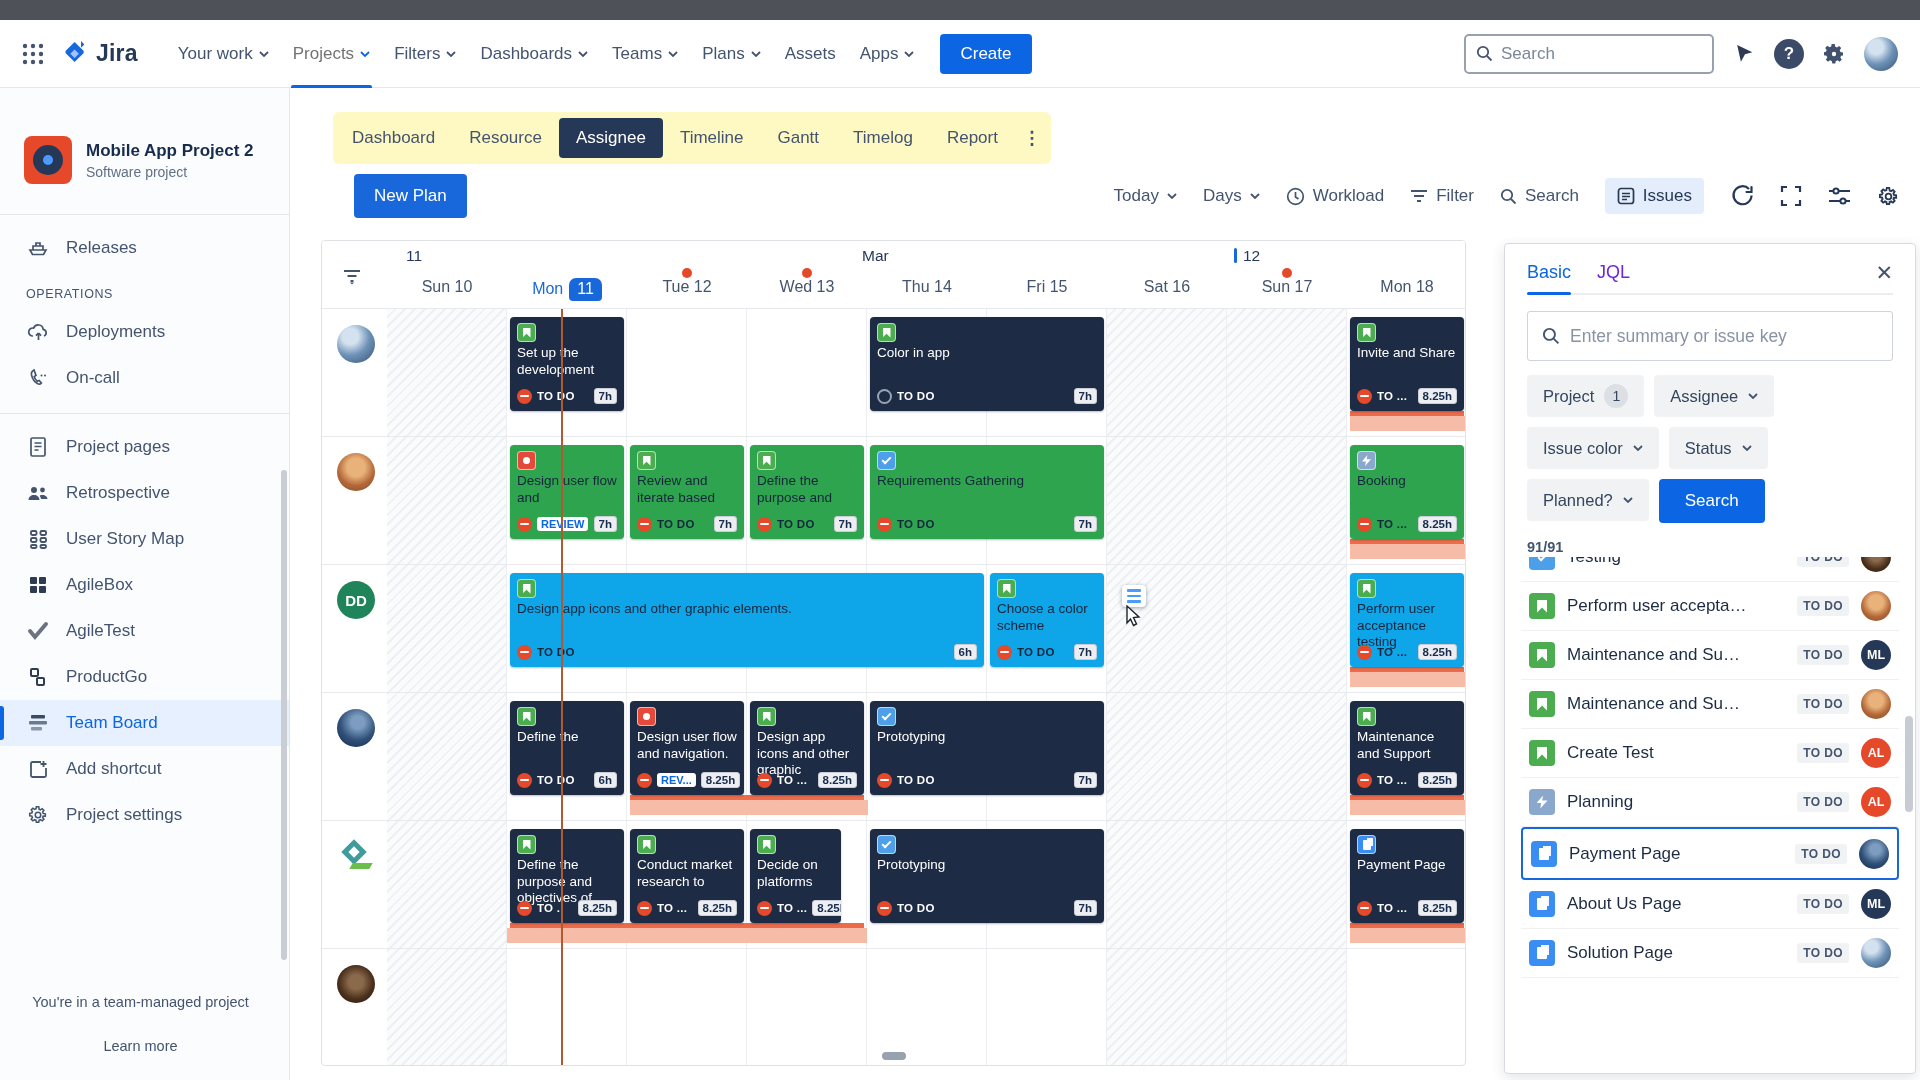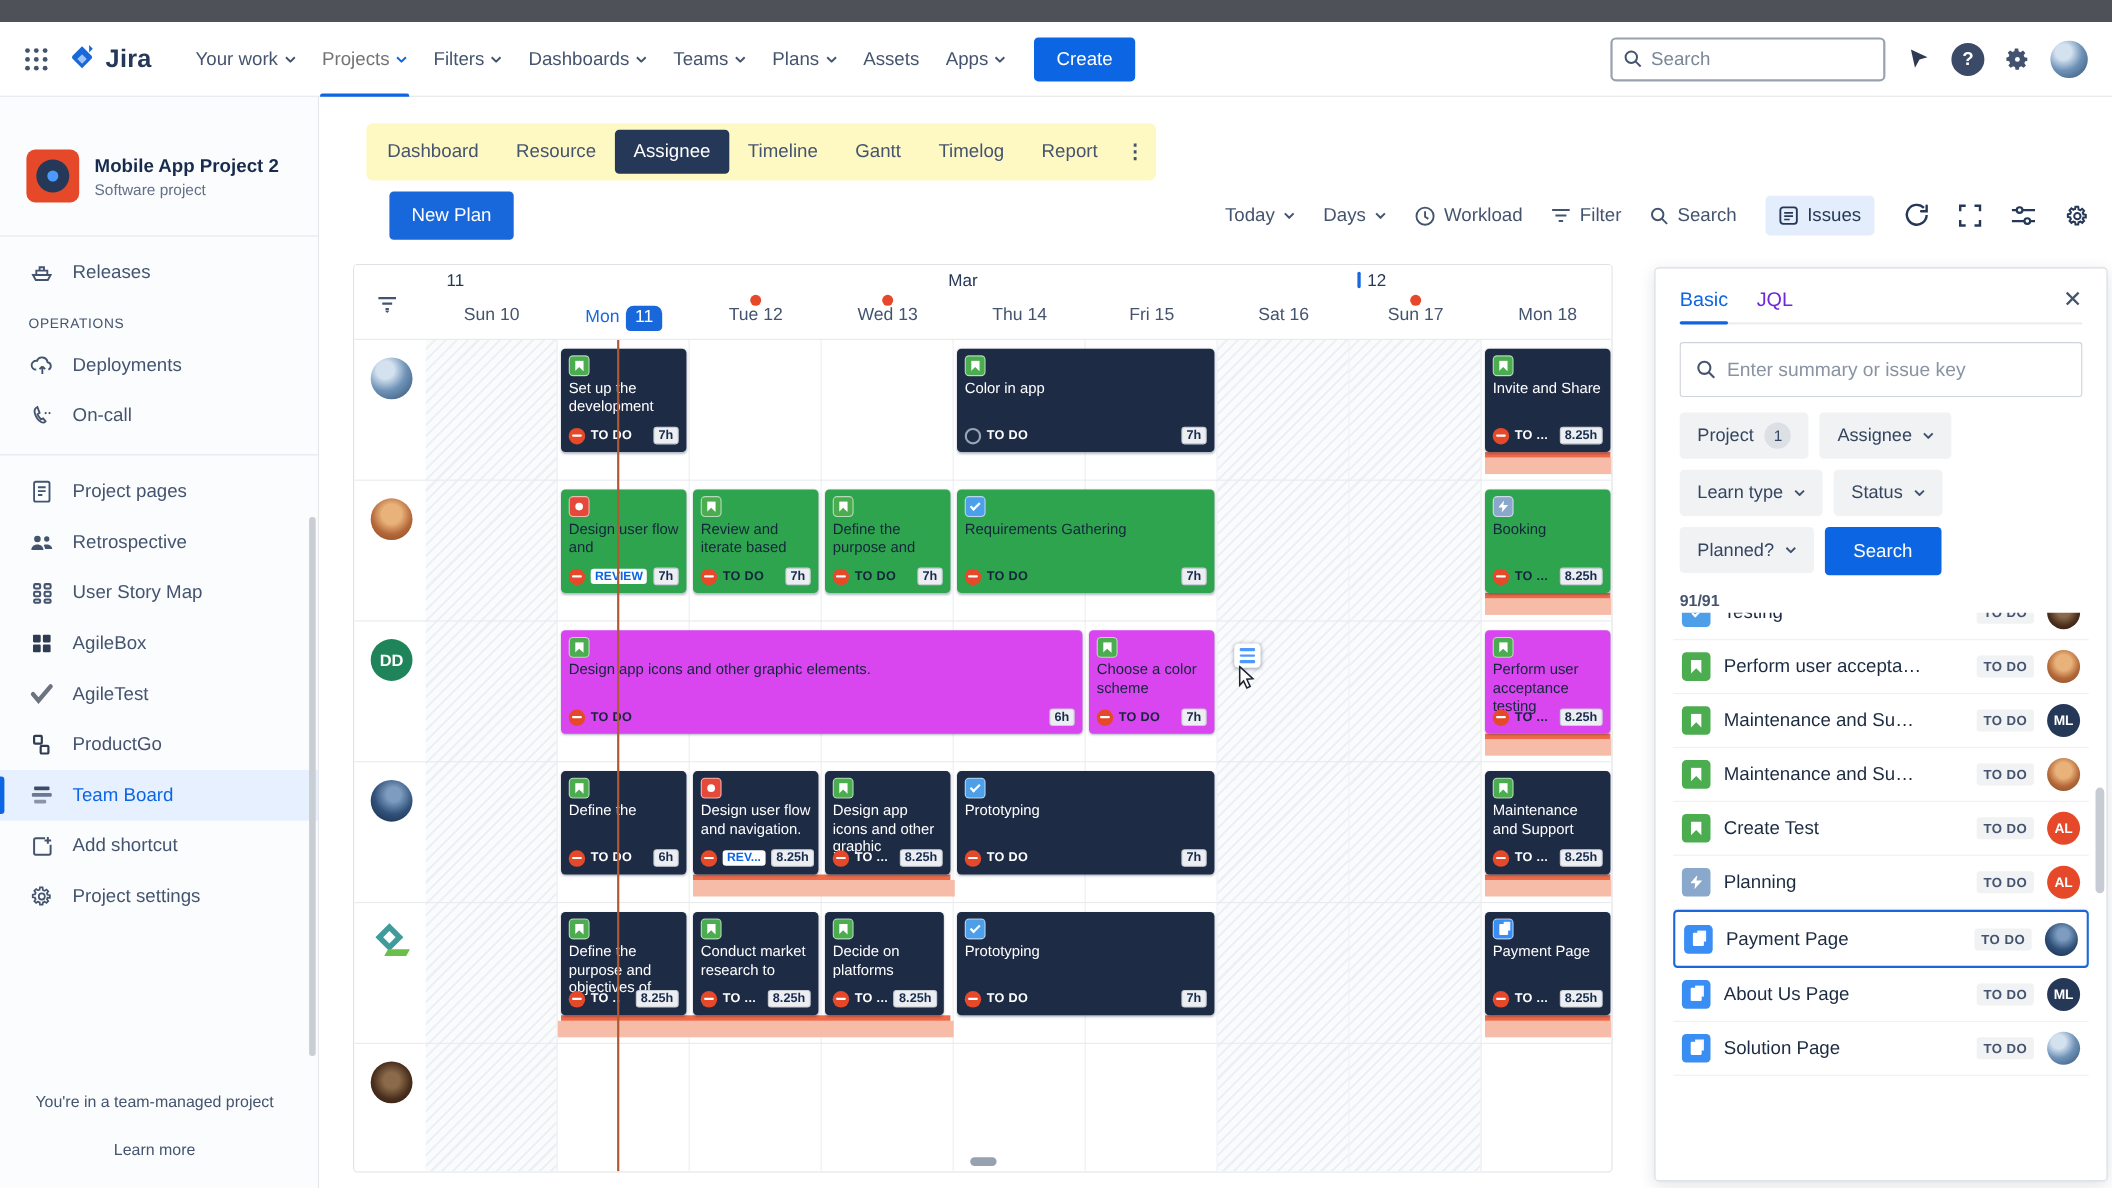--- a/index.html
+++ b/index.html
@@ -74,21 +74,21 @@
   .crow{position:relative;height:128px;border-bottom:1px solid #e8eaee}
   .rav{position:absolute;left:15px;top:16px;width:38px;height:38px;border-radius:50%;z-index:6;font-size:15px}
   .dimlogo{position:absolute;left:15px;top:16px;width:38px;height:38px;z-index:6}
   .dimlogo .sq{position:absolute;left:8px;top:6px;width:18px;height:18px;border:5px solid #3f9c9a;transform:rotate(45deg)}
   .dimlogo .gr{position:absolute;left:14px;top:26px;width:20px;height:6px;background:#6abf4b;transform:skewX(-30deg)}
   .today{position:absolute;left:239px;top:0;bottom:0;width:2px;background:#b05a33;z-index:20}
   
   .card{position:absolute;top:8px;height:94px;border-radius:4px;padding:6px 7px;z-index:10;box-shadow:0 1px 2px rgba(9,30,66,.3);cursor:pointer;color:#fff;overflow:hidden}
   .card.navy{background:#1e2b45}
   .card.green{background:#2fa;background:#2fa44f;color:#132a1c;color:#14263c}
-  .card.bright{background:#d946ef;color:#14263c}
+  .card.bright{background:#0ea5e9;color:#14263c}
   .tic{width:19px;height:19px;border-radius:4px;display:flex;align-items:center;justify-content:center;border:1px solid rgba(255,255,255,.6);margin-bottom:3px}
   .tic.story{background:#4bad4f}.tic.bug{background:#e5493a}.tic.task{background:#4c9fe8}.tic.bolt{background:#8aa7cc}.tic.page{background:#3a8df2}
   .g-story{width:8px;height:10px;background:#fff;clip-path:polygon(0 0,100% 0,100% 100%,50% 62%,0 100%)}
   .g-bug{width:7px;height:7px;border-radius:50%;background:#fff}
   .g-check{width:9px;height:5px;border-left:2px solid #fff;border-bottom:2px solid #fff;transform:rotate(-45deg);margin-top:-2px}
   .g-bolt{width:9px;height:11px;background:#fff;clip-path:polygon(60% 0,0 58%,42% 58%,35% 100%,100% 38%,52% 38%)}
   .g-page{width:8px;height:10px;background:#fff;border-radius:1px;box-shadow:3px -3px 0 -1px rgba(255,255,255,.95)}
   .ct{font-size:13.5px;line-height:1.24;font-weight:500;max-height:50px;overflow:hidden}
   .cf{position:absolute;left:7px;right:7px;bottom:7px;display:flex;align-items:center;gap:5px}
   .sic{width:15px;height:15px;border-radius:50%;background:#e5492a;position:relative;flex:0 0 auto}
@@ -716,21 +716,21 @@
         <span class="tic story">
             <span class="g-story"></span>
           </span>
         <div class="ct">Conduct market research to</div>
         <div class="cf">
             <span class="sic"></span>
             <span class="stx">TO ...</span>
             <span class="tm">8.25h</span>
           </div>
       </div>
-      <div class="card navy" style="left:428px;width:108px">
+      <div class="card navy" style="left:428px;width:91px">
         <span class="tic story">
             <span class="g-story"></span>
           </span>
         <div class="ct">Decide on platforms</div>
         <div class="cf">
             <span class="sic"></span>
             <span class="stx">TO ...</span>
             <span class="tm">8.25h</span>
           </div>
       </div>
@@ -789,21 +789,21 @@
         <span>Project</span>
         <span class="cnt">1</span>
       </span>
     <span class="chip">
         <span>Assignee</span>
         <svg class="chev" viewBox="0 0 10 6">
           <path d="M1 1l4 4 4-4" stroke="#44546f" stroke-width="1.8" fill="none"></path>
         </svg>
       </span>
     <span class="chip">
-        <span>Learn type</span>
+        <span>Issue color</span>
         <svg class="chev" viewBox="0 0 10 6">
           <path d="M1 1l4 4 4-4" stroke="#44546f" stroke-width="1.8" fill="none"></path>
         </svg>
       </span>
     <span class="chip">
         <span>Status</span>
         <svg class="chev" viewBox="0 0 10 6">
           <path d="M1 1l4 4 4-4" stroke="#44546f" stroke-width="1.8" fill="none"></path>
         </svg>
       </span>

